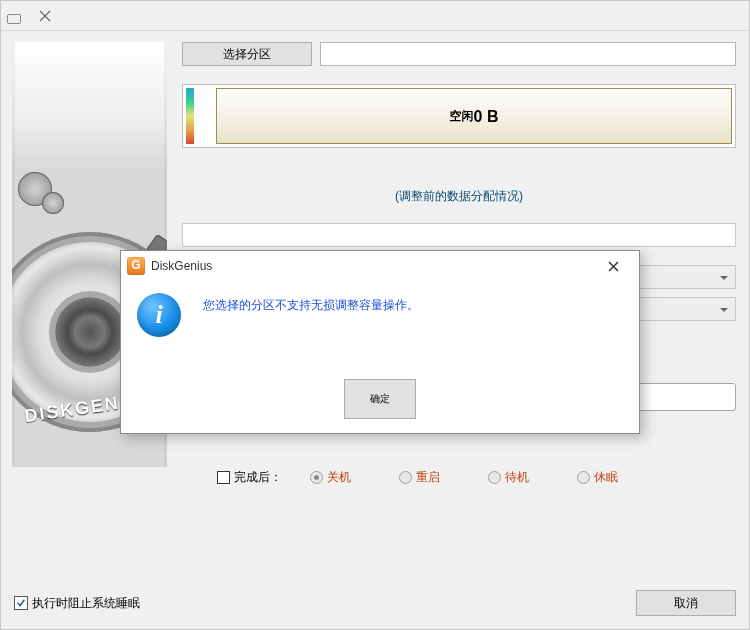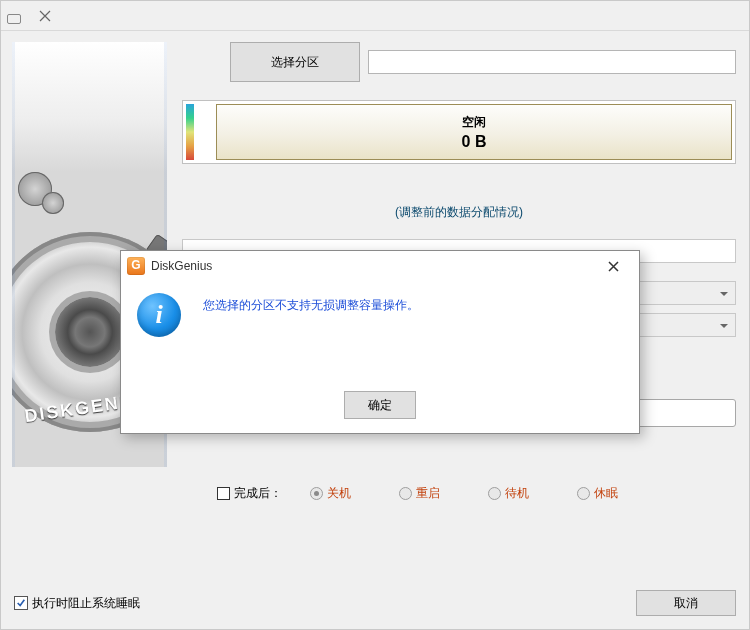--- a/index.html
+++ b/index.html
@@ -93,41 +93,40 @@
 
   
   .content{
     position:absolute;left:180px;right:12px;top:10px;bottom:55px;
   }
   .row{display:flex;align-items:center;}
 
   .btn{
     display:inline-flex;align-items:center;justify-content:center;
     background:#e1e1e1;border:1px solid #adadad;
-    height:40px;font-size:12px;color:#000;
+    height:24px;font-size:12px;color:#000;
     user-select:none;
-    margin-left:48px;
   }
   .sel-btn{width:130px;}
   .sel-field{flex:1;margin-left:8px;height:24px;border:1px solid #b5b5b5;background:#fff;}
 
   .part-box{
     margin-top:18px;height:64px;
     border:1px solid #c0c0c0;background:#fff;padding:3px;
     position:relative;
   }
   .part-box .grad{
     position:absolute;left:3px;top:3px;bottom:3px;width:8px;
     background:linear-gradient(180deg,#2aa5d9,#35d08d,#e0e47a,#e6a245,#d7493a);
   }
   .part-inner{
     margin-left:30px;height:100%;
     border:1px solid #9c8d56;
     background:linear-gradient(#fdfdfb,#f3f0e4 55%,#eae3c8);
-    display:flex;flex-direction:column;align-items:center;justify-content:center;
+    display:flex;flex-direction:row;align-items:center;justify-content:center;
     font-weight:bold;
   }
   .part-inner .l1{font-size:12px;font-weight:bold;}
   .part-inner .l2{font-size:16px;font-weight:bold;margin-top:2px;}
 
   .caption{
     text-align:center;font-size:12px;color:#0c4a6e;margin-top:40px;
   }
 
   .field-box{
@@ -216,22 +215,22 @@
     display:flex;align-items:center;justify-content:center;margin-right:22px;
     box-shadow:inset 0 -3px 6px rgba(0,0,0,.2);
   }
   .info-icon span{
     font-family:Georgia,"Times New Roman",serif;font-style:italic;font-weight:bold;
     color:#fff;font-size:26px;line-height:1;
   }
   .msg{font-size:12px;color:#1d4ed8;margin-top:4px;}
   .mfoot{position:absolute;left:0;right:0;bottom:14px;display:flex;justify-content:center;}
   .okb{
-    width:72px;height:28px;border:1px solid #adadad;background:#e1e1e1;
-    display:flex;align-items:center;justify-content:center;font-size:12px;
+    width:72px;height:40px;border:1px solid #adadad;background:#e1e1e1;
+    display:flex;align-items:center;justify-content:center;font-size:10px;
   }
 </style>
 </head>
 <body>
 
 <div class="window">
   <div class="titlebar">
     <div class="title-icon"></div>
     <div class="close-x">
       <svg viewBox="0 0 12 12">

